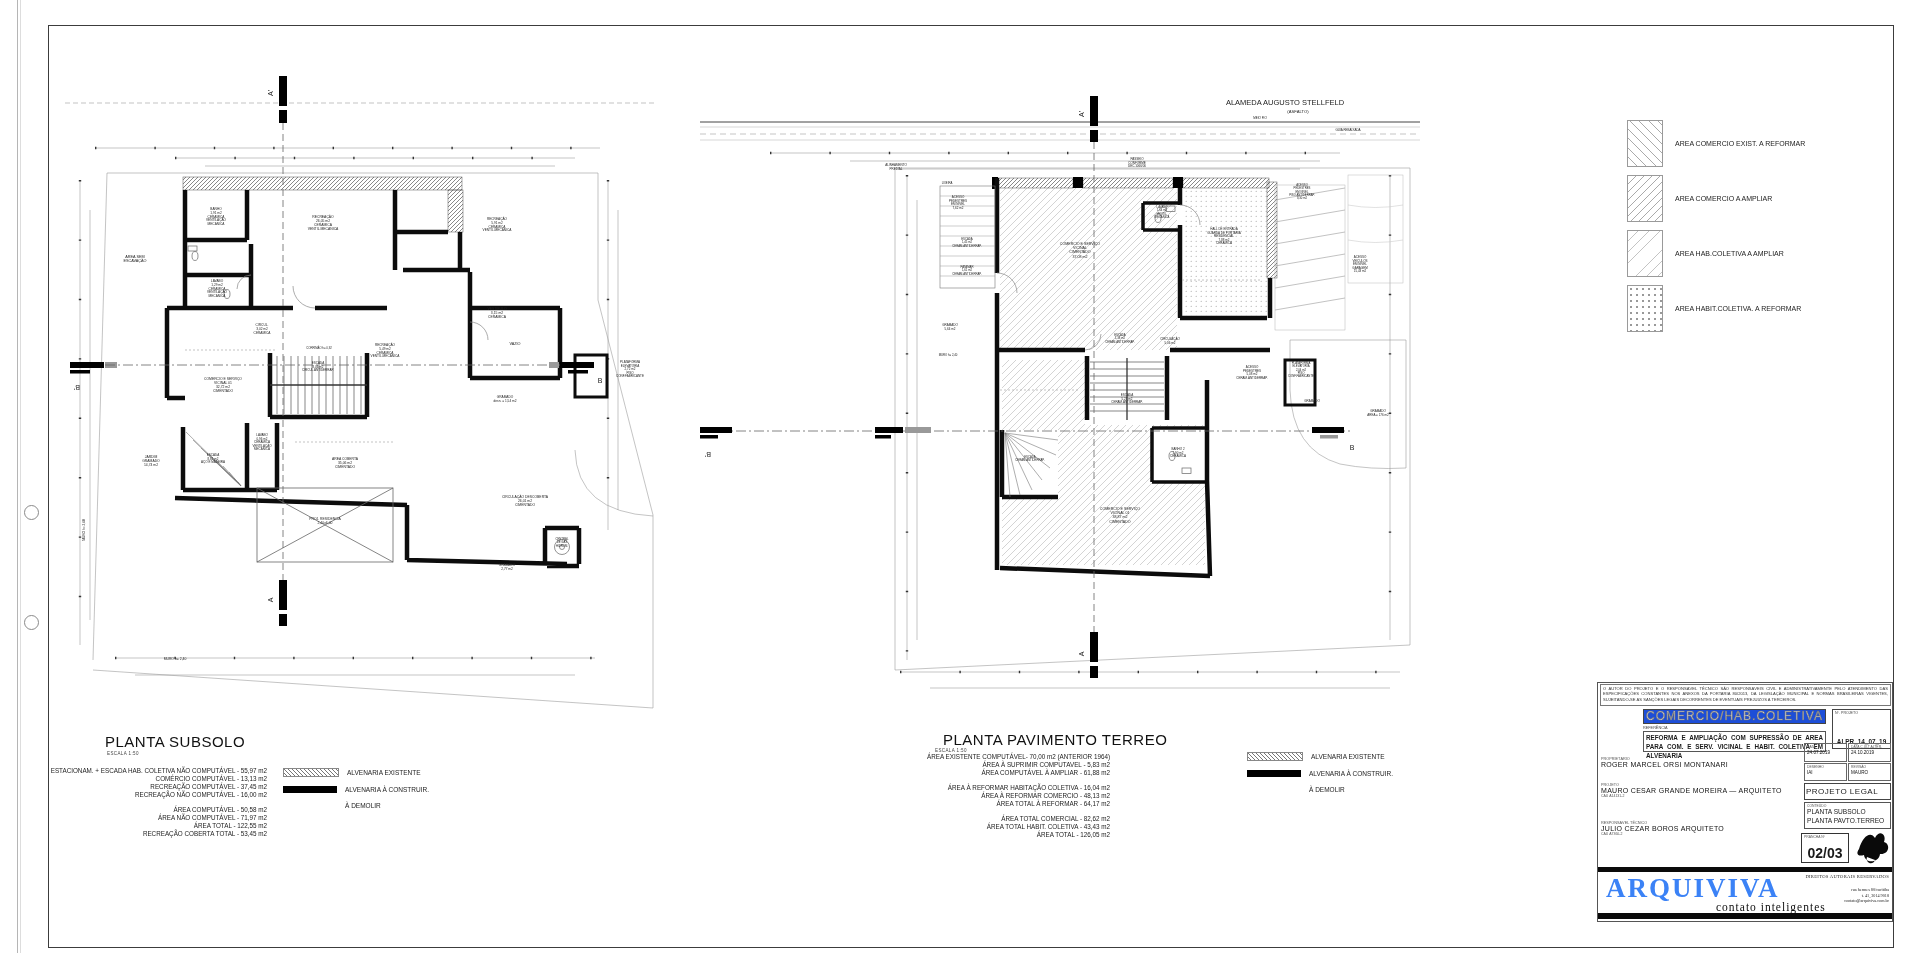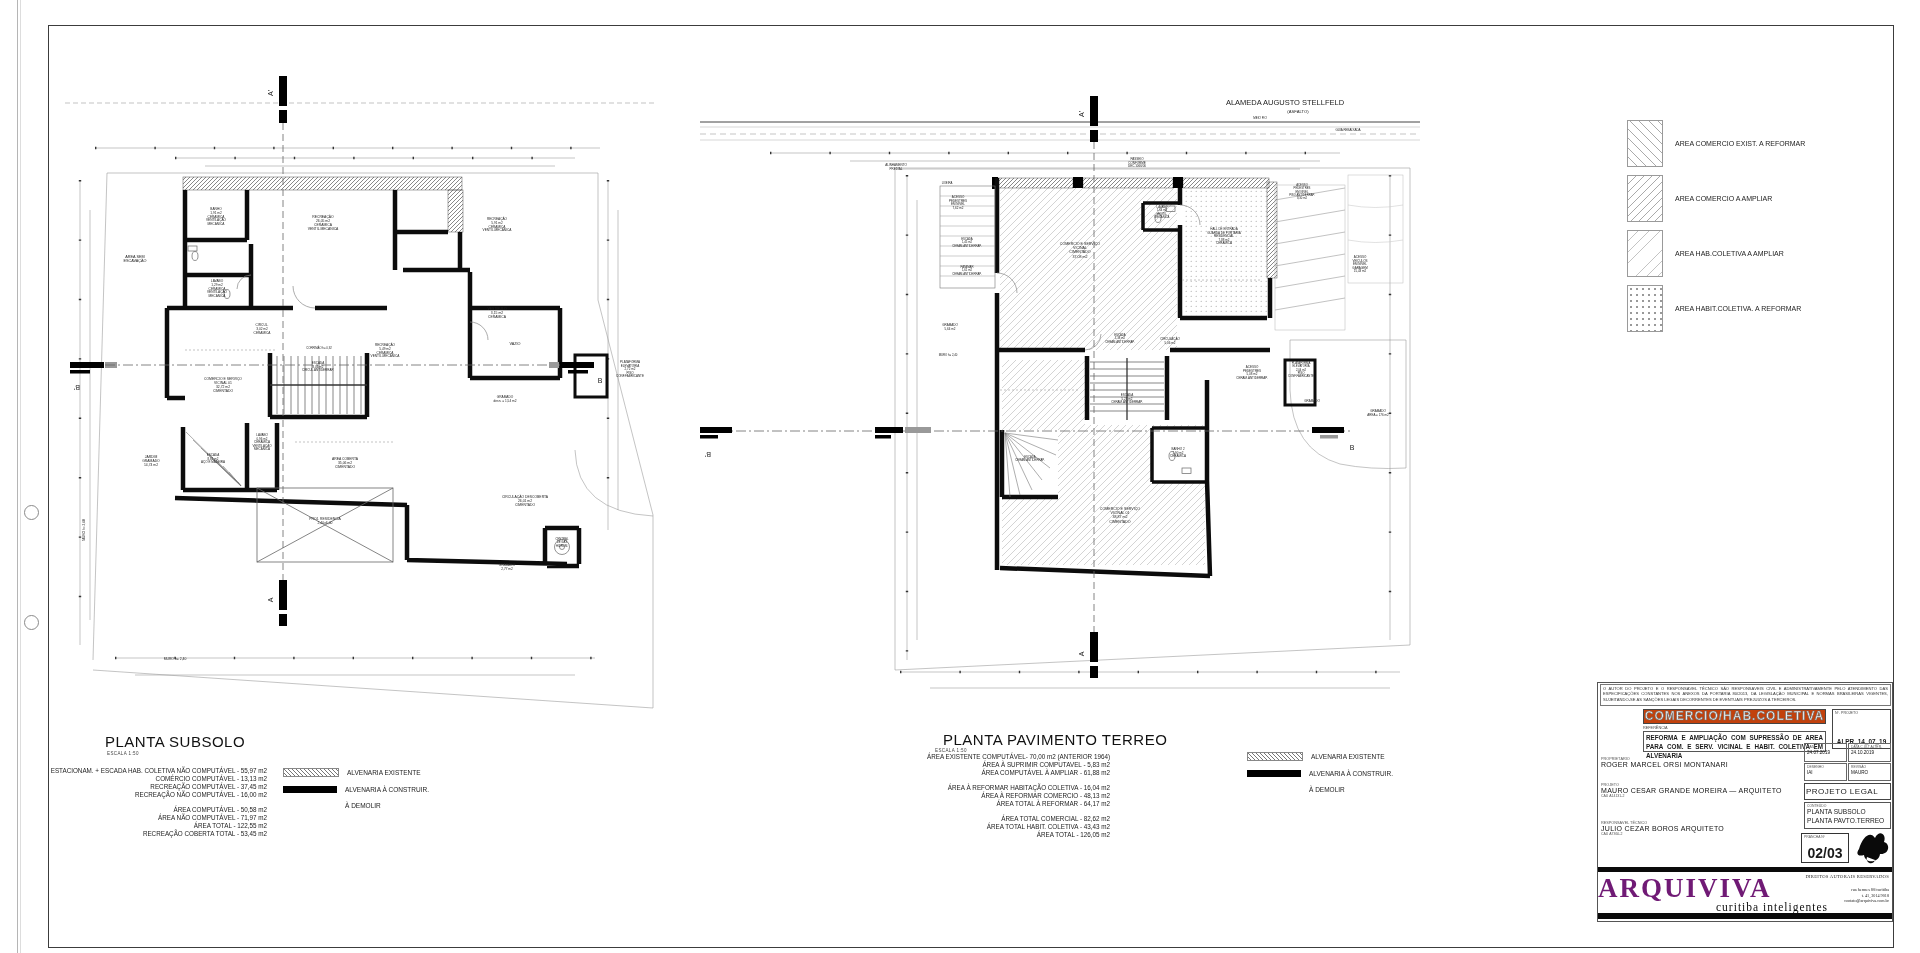--- a/index.html
+++ b/index.html
@@ -31,22 +31,22 @@
   .asw-1{background:repeating-linear-gradient(45deg,#fff 0 6px,#aaa 6px 6.7px);}
   .asw-2{background:repeating-linear-gradient(135deg,#fff 0 5px,#aaa 5px 5.7px);}
   .asw-3{background:repeating-linear-gradient(135deg,#fff 0 7px,#c4c4c4 7px 7.6px);}
   .asw-4{background-image:radial-gradient(#999 .8px,transparent .95px);background-size:6px 6px;}
   .al-label{font-size:7px;color:#222;}
 
   
   #titleblock{position:absolute;left:1597px;top:682px;width:296px;height:240px;border:1px solid #555;box-sizing:border-box;}
   .tb{position:absolute;box-sizing:border-box;}
   .tb-disclaimer{left:2px;top:1px;width:291px;height:22px;border:1px solid #777;font-size:4.1px;line-height:1.32;color:#333;padding:1px 2px;text-align:justify;}
-  .tb-catband{left:45px;top:26px;width:183px;height:15px;background:#c2410c;border:1.5px solid #444;
-              font-size:12px;font-weight:bold;letter-spacing:1px;text-align:center;line-height:13px;
+  .tb-catband{left:45px;top:26px;width:183px;height:15px;background:#1d4ed8;border:1.5px solid #444;
+              font-size:12px;font-weight:normal;letter-spacing:1px;text-align:center;line-height:13px;
               color:#efefef;-webkit-text-stroke:.6px #6a6a6a;}
   .tb-nproj{left:234px;top:26px;width:59px;height:40px;border:1.5px solid #444;}
   .tb-nproj .lbl{font-size:3.6px;color:#444;margin:1px 0 0 2px;}
   .tb-nproj .val{position:absolute;bottom:3px;left:0;width:100%;text-align:center;font-size:6.4px;font-weight:bold;}
   .tb-reflbl{left:45px;top:43px;font-size:3.8px;color:#444;}
   .tb-refbox{left:45px;top:48px;width:183px;height:21px;border:1px solid #555;font-size:6.3px;font-weight:600;line-height:9px;padding:1px 2px;text-align:justify;}
   .fld-lbl{font-size:3.8px;color:#555;}
   .fld-val{font-size:7px;color:#111;letter-spacing:.3px;}
   .fld-cau{font-size:3.5px;color:#555;}
   .tb-prop{left:3px;top:74px;}
@@ -62,21 +62,21 @@
   .tb-fase{left:206px;top:100px;width:87px;height:17px;border:1.5px solid #444;font-size:8px;letter-spacing:.5px;line-height:15px;padding-left:1px;}
   .tb-conteudo{left:206px;top:119px;width:87px;height:27px;border:1px solid #555;}
   .tb-conteudo .lbl{font-size:3.4px;color:#555;margin:1px 0 0 2px;}
   .tb-conteudo .line{font-size:6.6px;margin-left:2px;line-height:8.5px;}
   .tb-prancha{left:203px;top:150px;width:48px;height:30px;border:1.5px solid #333;}
   .tb-prancha .lbl{font-size:3.4px;color:#555;margin:1px 0 0 2px;}
   .tb-prancha .val{position:absolute;bottom:1px;left:0;width:100%;text-align:center;font-size:14px;font-weight:bold;}
   .tb-stamp{left:257px;top:144px;width:36px;height:40px;}
   .tb-footer{left:0;top:184px;width:294px;height:52px;}
   .bar{position:absolute;left:0;width:294px;background:#0a0a0a;}
-  .brand{position:absolute;left:0;top:6px;font-family:"Liberation Serif",serif;font-weight:bold;font-size:27px;letter-spacing:2px;color:#701a75;}
+  .brand{position:absolute;left:8px;top:6px;font-family:"Liberation Serif",serif;font-weight:bold;font-size:27px;letter-spacing:2px;color:#3b82f6;}
   .brand-sub{position:absolute;left:118px;top:34px;font-family:"Liberation Serif",serif;font-size:11.5px;letter-spacing:1px;color:#0d0d0d;}
   .rights{position:absolute;right:3px;top:7px;font-size:4.6px;font-family:"Liberation Serif",serif;color:#222;letter-spacing:.3px;}
   .contact{position:absolute;right:3px;top:20px;text-align:right;font-size:4.2px;line-height:5.6px;font-family:"Liberation Serif",serif;color:#222;}
 </style>
 </head>
 <body>
 
 <div id="sheet">
   <div class="edge-line" style="left:17px;"></div>
   <div class="edge-line" style="left:20px;background:#ddd;"></div>
@@ -448,21 +448,21 @@
     </div>
     <div class="tb tb-stamp">
       <svg width="36" height="40" viewBox="0 0 36 40">
         <path d="M4,22 C8,8 16,4 20,11 C24,2 32,7 29,15 C36,17 34,28 25,27 C24,36 10,37 9,28 C2,30 1,26 4,22 Z M12,30 C10,36 18,39 20,33 Z" fill="#0a0a0a"></path>
       </svg>
     </div>
 
     <div class="tb tb-footer">
       <div class="bar" style="top:0;height:5px;"></div>
       <div class="brand">ARQUIVIVA</div>
-      <div class="brand-sub">curitiba inteligentes</div>
+      <div class="brand-sub">contato inteligentes</div>
       <div class="rights">DIREITOS AUTORAIS RESERVADOS</div>
       <div class="contact" id="contact-lines">
           <div>rua hermes 80/curitiba</div>
           <div>t. 41_3014 9018</div>
           <div>contato@arquiviva.com.br</div>
         </div>
       <div class="bar" style="top:46px;height:6px;"></div>
     </div>
   </div>
 </div>

